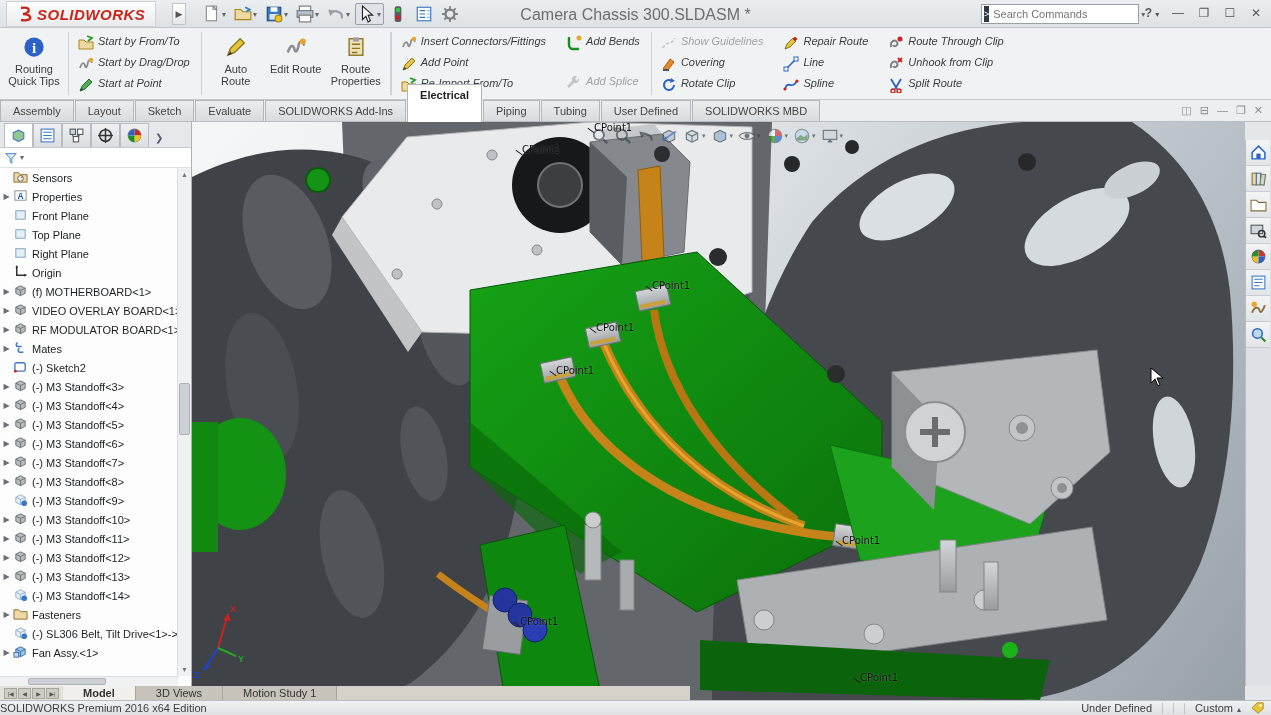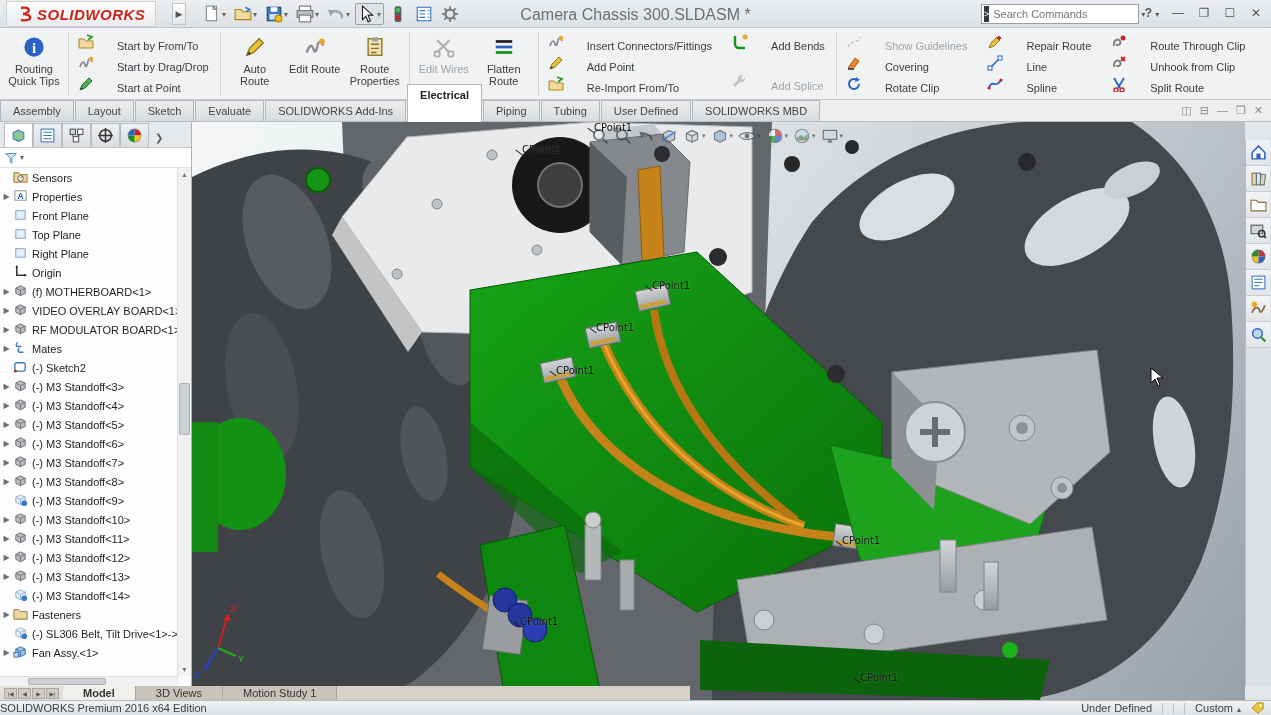--- a/index.html
+++ b/index.html
@@ -32,22 +32,22 @@
   
   #ribbon { position:absolute; left:0; top:28px; width:1271px; height:72px;
     background:#f1f2f3; border-bottom:1px solid #c6c9cc; display:flex; align-items:stretch; }
   .rgroup { display:flex; align-items:stretch; padding:3px 4px; }
   .rdiv { width:1px; background:#cfd2d5; margin:4px 0; }
   .rbig { width:58px; display:flex; flex-direction:column; align-items:center; justify-content:flex-start;
     padding:4px 2px 2px; margin:0 1px; border:1px solid transparent; border-radius:2px; text-align:center;
     line-height:12px; color:#3a3d40; }
   .rbig svg { margin-bottom:3px; }
   .rstackcol { display:flex; flex-direction:column; justify-content:space-between; padding:2px 0; }
-  .rsmall { display:flex; align-items:flex-end; gap:23px; padding:1px 6px 1px 4px; height:21px;
-    border:1px solid transparent; border-radius:2px; color:#3a3d40; white-space:nowrap; }
+  .rsmall { display:flex; align-items:flex-start; gap:4px; padding:1px 6px 1px 4px; height:21px;
+    border:1px solid transparent; border-radius:2px; color:#3a3d40; white-space:nowrap;font-style:italic; }
   .disabled { color:#a0a4a8 !important; }
   .disabled svg { filter:grayscale(1) opacity(.55); }
 
   
   #tabrow { position:absolute; left:0; top:100px; width:1271px; height:22px; background:#eceeef;
     border-bottom:1px solid #b9bdc1; display:flex; align-items:flex-end; }
   .ctab { height:21px; padding:0 12px; line-height:20px; background:linear-gradient(#ebedee,#d9dcdf);
     border:1px solid #b3b7bb; border-bottom:none; margin-right:1px; color:#444;text-align:right; }
   .ctab.active { background:#fff; font-weight:bold; color:#222; height:38px; position:relative; top:1px; }
   #doc-controls { position:absolute; right:8px; top:103px; display:flex; gap:8px; }
@@ -254,38 +254,20 @@
       <div class="rbig">
         <span><svg width="22" height="22" viewBox="0 0 16 16">
             <rect x="3" y="2" width="10" height="12" fill="#f0e2b8" stroke="#8a7420"></rect>
             <rect x="6" y="1" width="4" height="3" fill="#9aa0a6"></rect>
             <path d="M5 6h6M5 9h6M5 12h4" stroke="#8a7420"></path>
           </svg></span>
         <span>Route Properties</span>
       </div>
     </div>
     <div class="rdiv"></div>
-    <div class="rgroup">
-      <div class="rbig disabled">
-        <span><svg width="22" height="22" viewBox="0 0 16 16">
-            <path d="M3 3l9 9M12 3l-9 9" stroke="#7a7e82" stroke-width="1.6"></path>
-            <circle cx="3" cy="13" r="2" fill="none" stroke="#7a7e82" stroke-width="1.4"></circle>
-            <circle cx="13" cy="13" r="2" fill="none" stroke="#7a7e82" stroke-width="1.4"></circle>
-          </svg></span>
-        <span>Edit Wires</span>
-      </div>
-      <div class="rbig">
-        <span><svg width="22" height="22" viewBox="0 0 16 16">
-            <path d="M2 4h12" stroke="#222" stroke-width="2"></path>
-            <path d="M2 8h12" stroke="#2a62c8" stroke-width="2"></path>
-            <path d="M2 12h12" stroke="#17921a" stroke-width="2"></path>
-          </svg></span>
-        <span>Flatten Route</span>
-      </div>
-    </div>
     <div class="rdiv"></div>
     <div class="rgroup">
       <div class="rstackcol">
         <div class="rsmall">
           <span><svg width="16" height="16" viewBox="0 0 16 16">
               <path d="M2 12 C4 6 6 6 7 10 C8 14 10 8 10 6 C11 3 13 4 14 7" fill="none" stroke="#8a8e92" stroke-width="1.8"></path>
               <circle cx="13" cy="4" r="2.2" fill="#e8a62e"></circle>
             </svg></span>
           <span>Insert Connectors/Fittings</span>
         </div>

